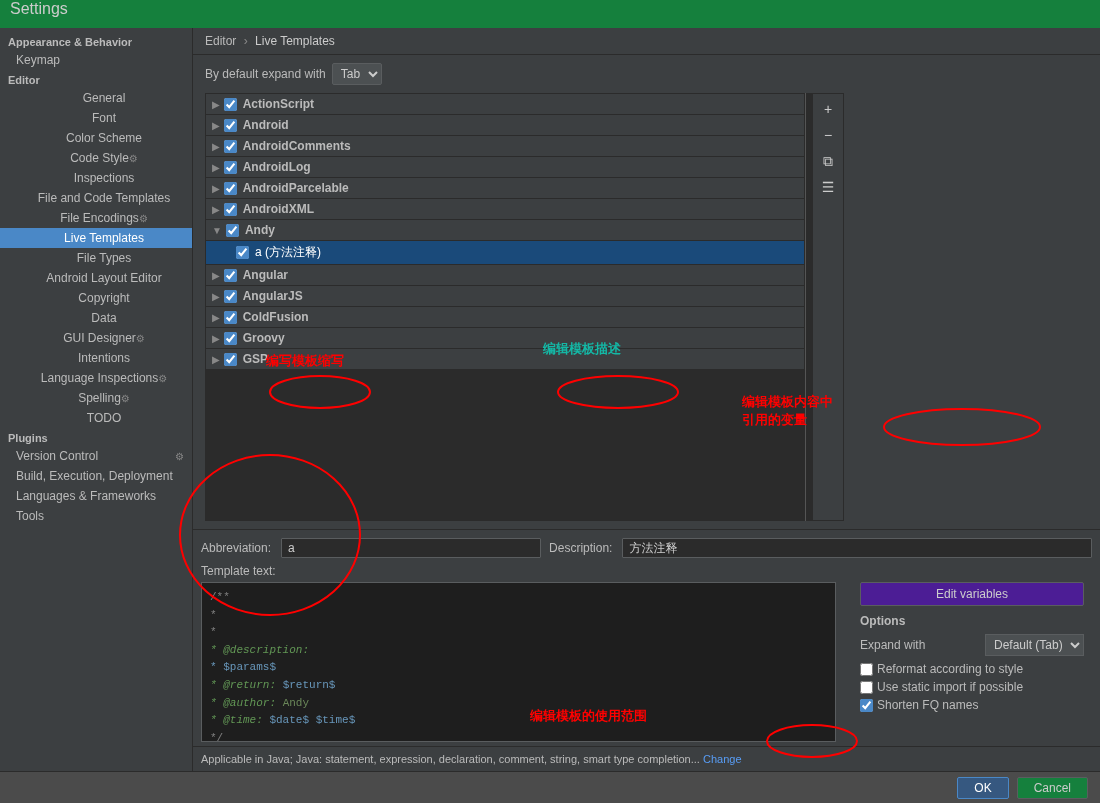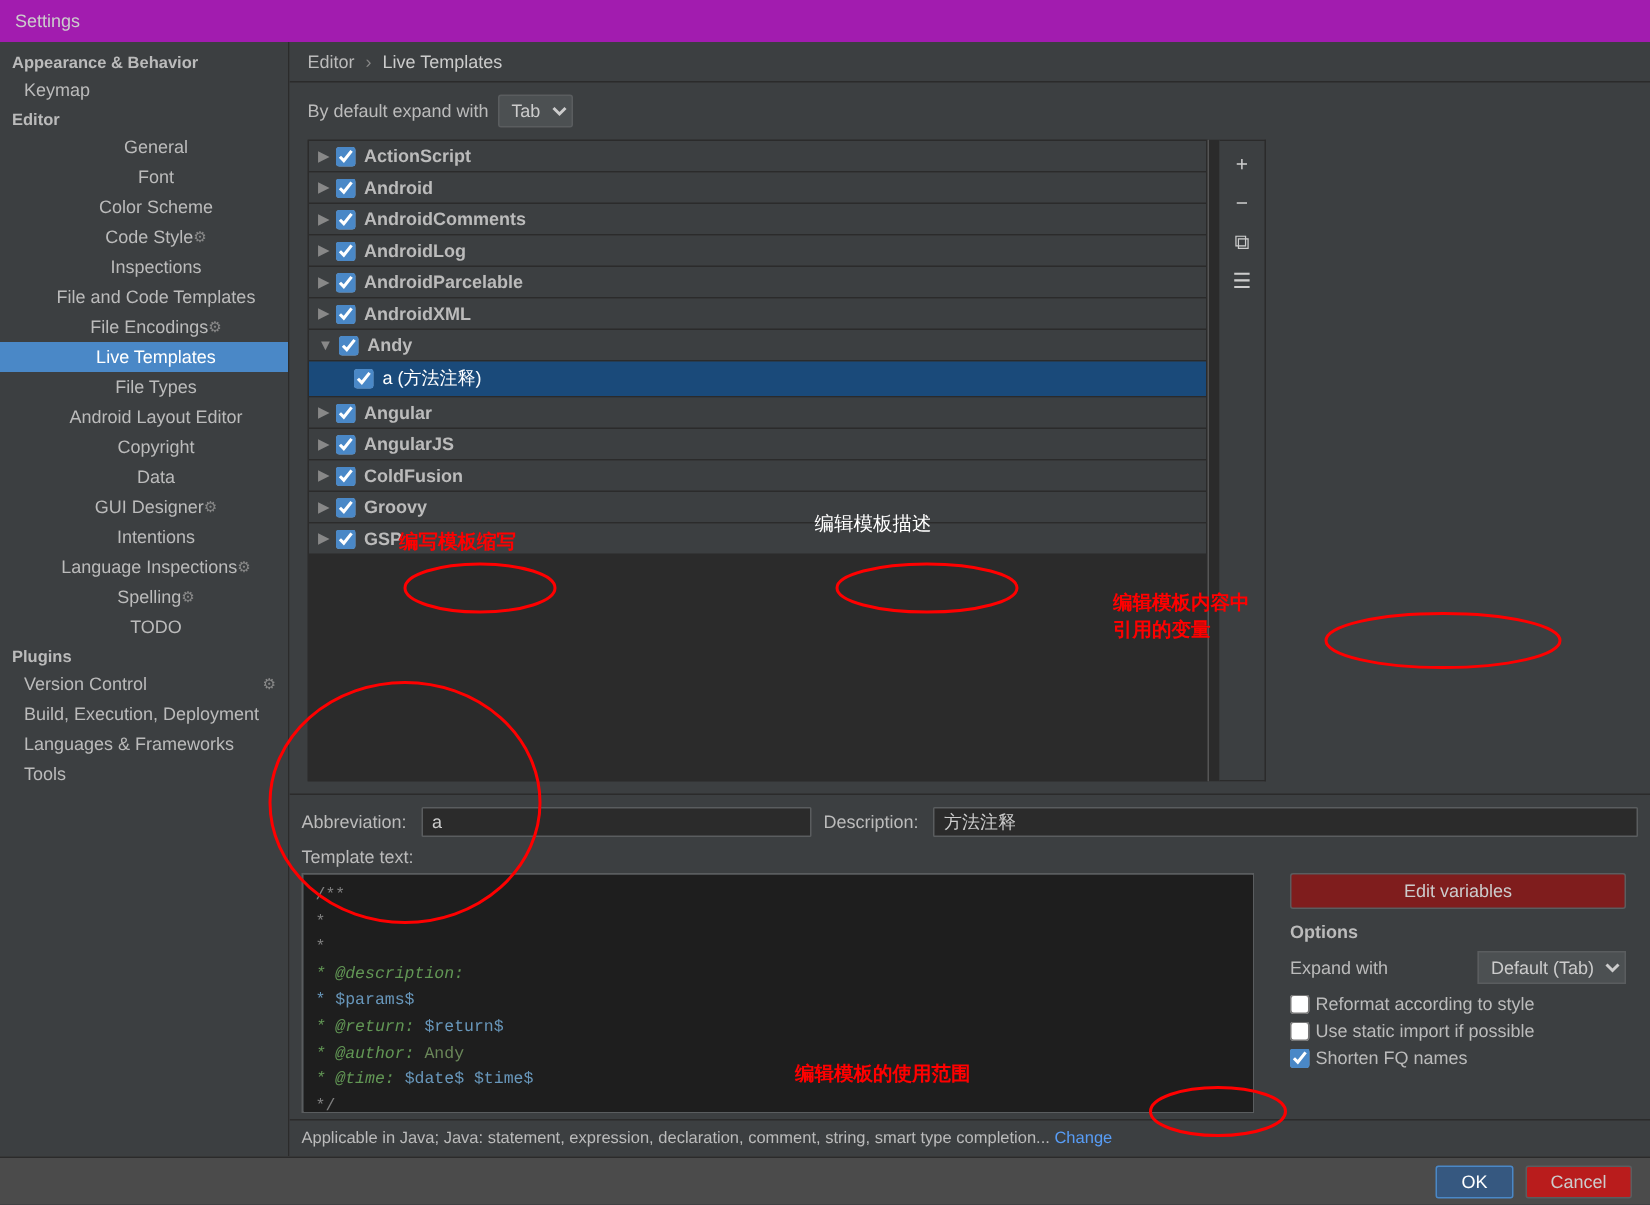--- a/index.html
+++ b/index.html
@@ -10,27 +10,26 @@
       color: #bbb;
       width: 1100px;
       height: 803px;
       overflow: hidden;
       display: flex;
       flex-direction: column;
     }
 
     
     .titlebar {
-      background: #a21caf;
+      background: #15803d;
       height: 28px;
       display: flex;
-      align-items: center;
       padding: 0 10px;
       color: #ccc;
-      font-size: 12px;
+      font-size: 16px;
     }
 
     .main-layout {
       display: flex;
       flex: 1;
       overflow: hidden;
     }
 
     
     .sidebar {
@@ -238,21 +237,21 @@
     }
 
     .options-panel {
       width: 240px;
       flex-shrink: 0;
       padding: 0 8px;
       margin-left: 8px;
     }
 
     .edit-variables-btn {
-      background: #7f1d1d;
+      background: #4c1d95;
       border: 1px solid #5a5d5f;
       color: #ccc;
       padding: 4px 12px;
       font-size: 12px;
       cursor: pointer;
       border-radius: 2px;
       display: block;
       margin-bottom: 8px;
       width: 100%;
     }
@@ -309,21 +308,21 @@
       background: #4b4b4b;
       display: flex;
       align-items: center;
       justify-content: flex-end;
       padding: 0 12px;
       gap: 8px;
       border-top: 1px solid #2b2b2b;
     }
 
     .bottom-btn {
-      background: #b91c1c;
+      background: #15803d;
       border: 1px solid #5a5d5f;
       color: #ccc;
       padding: 3px 16px;
       font-size: 12px;
       cursor: pointer;
       border-radius: 2px;
     }
     .bottom-btn.primary { background: #365880; border-color: #4a88c7; color: #fff; }
 
     .outer-wrapper {
@@ -646,18 +645,18 @@
       <ellipse cx="618" cy="392" rx="60" ry="16" fill="none" stroke="red" stroke-width="2"></ellipse>
 
       <ellipse cx="962" cy="427" rx="78" ry="18" fill="none" stroke="red" stroke-width="2"></ellipse>
 
       <ellipse cx="812" cy="741" rx="45" ry="16" fill="none" stroke="red" stroke-width="2"></ellipse>
 
       <ellipse cx="270" cy="535" rx="90" ry="80" fill="none" stroke="red" stroke-width="2"></ellipse>
     </svg>
 
     <div style="position:absolute;top:352px;left:266px;color:red;font-size:13px;font-weight:bold;white-space:nowrap;">编写模板缩写</div>
-    <div style="position:absolute;top:340px;left:543px;color:#ffffff;font-size:13px;font-weight:normal;white-space:nowrap;">编辑模板描述</div>
+    <div style="position:absolute;top:340px;left:543px;color:#14b8a6;font-size:13px;font-weight:bold;white-space:nowrap;">编辑模板描述</div>
     <div style="position:absolute;top:393px;left:742px;color:red;font-size:13px;font-weight:bold;white-space:nowrap;line-height:1.4;">编辑模板内容中<br>引用的变量</div>
     <div style="position:absolute;top:707px;left:530px;color:red;font-size:13px;font-weight:bold;white-space:nowrap;">编辑模板的使用范围</div>
   </div>
 
 </div>
 
 </body></html>

